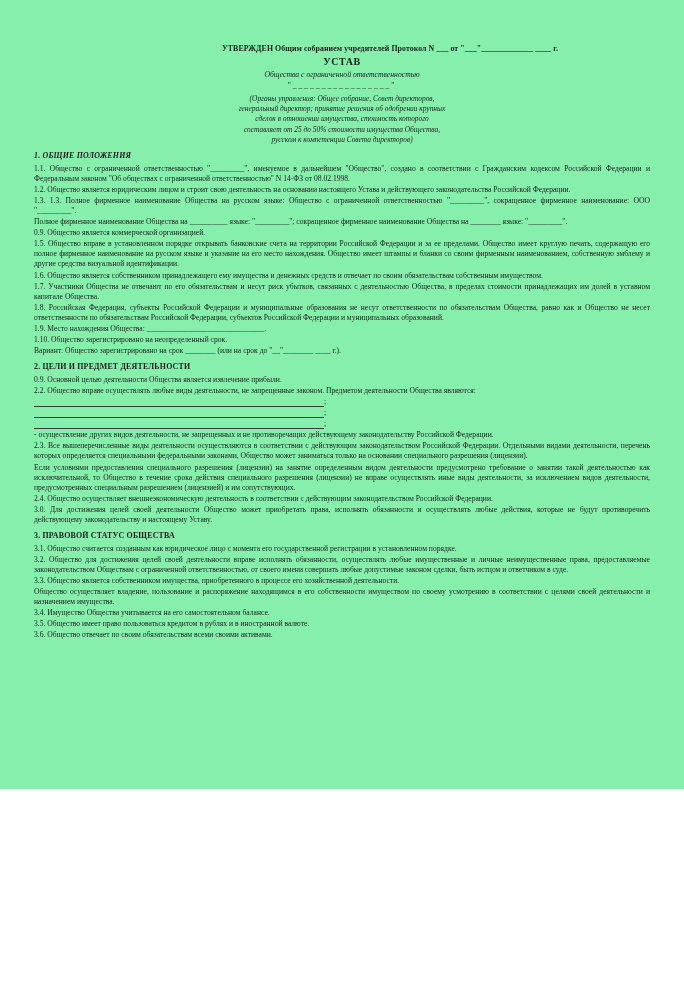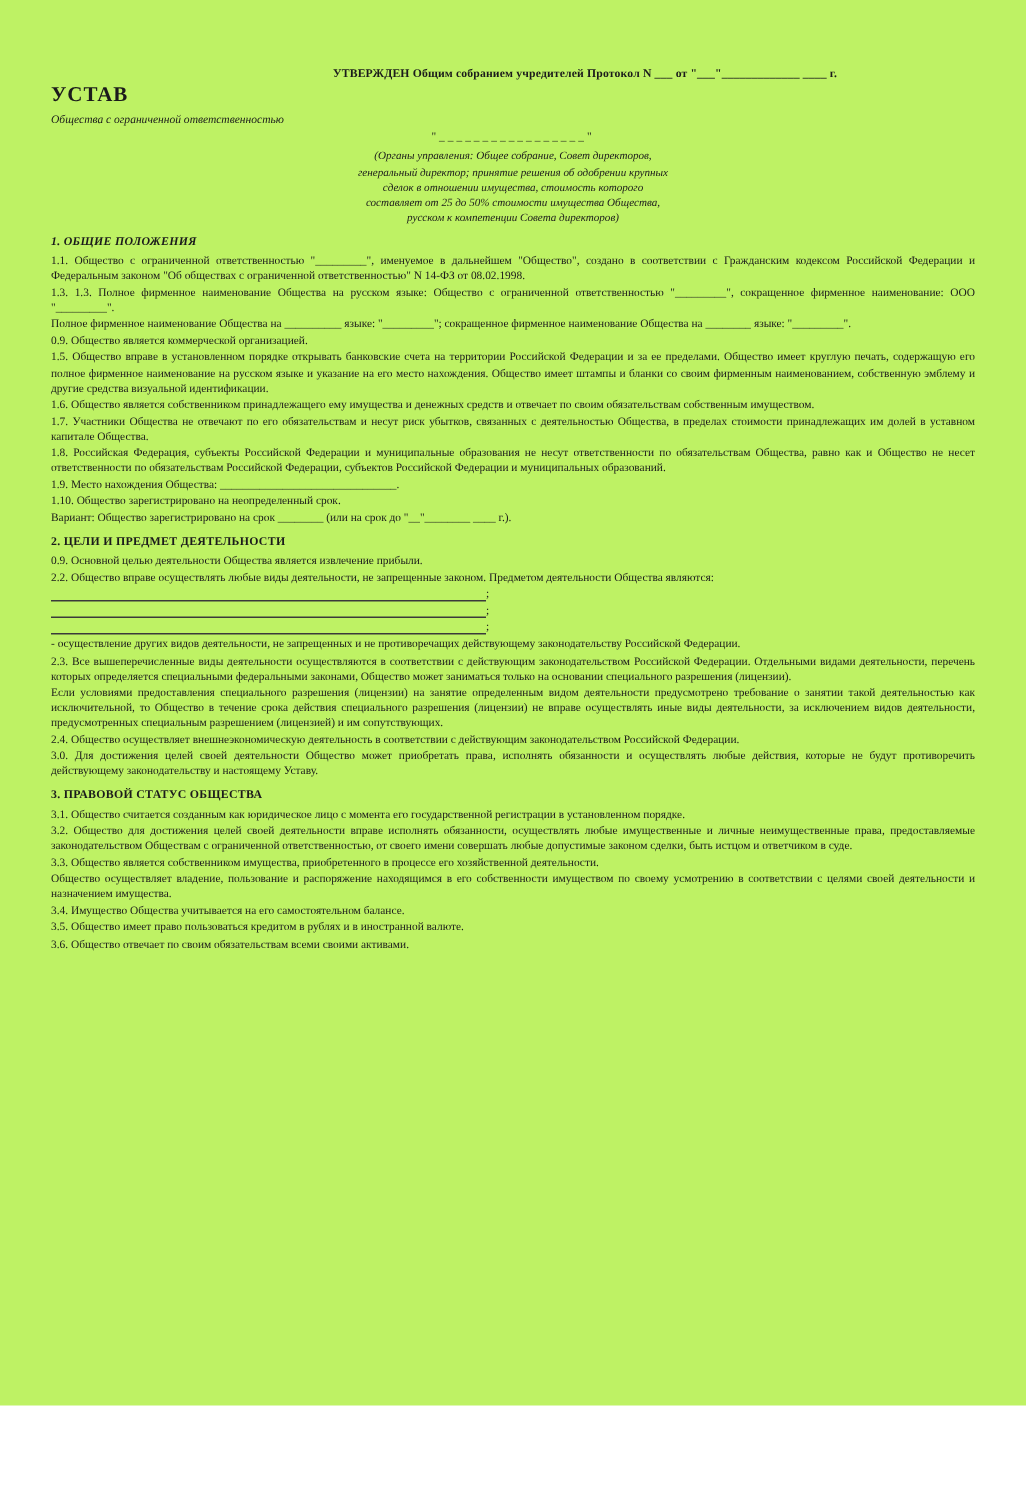--- a/index.html
+++ b/index.html
@@ -10,47 +10,47 @@
   body {
     width: 684px;
     height: 1000px;
     font-family: "Liberation Serif", serif;
     color: #1b1b1b;
     overflow: hidden;
   }
   .page {
     position: relative;
     width: 684px;
-    height: 937px;
+    height: 789px;
     box-sizing: border-box;
     padding: 44px 34px 32px 34px;
-    background: #bef264;
+    background: #86efac;
   }
   .doc {
     font-size: 7.6px;
     line-height: 1.33;
     text-align: justify;
   }
   .hdr-approved {
     margin: 0 0 1px 0;
     padding-left: 188px;
     font-size: 7.8px;
     font-weight: bold;
     text-align: left;
     letter-spacing: 0.1px;
   }
   .title-main {
-    text-align: left;
-    font-size: 14px;
+    text-align: center;
+    font-size: 10px;
     font-weight: bold;
     letter-spacing: 0.6px;
     margin: 1px 0 0 0;
   }
   .title-sub {
-    text-align: left;
+    text-align: center;
     font-size: 7.7px;
     font-style: italic;
     margin: 1px 0 0 0;
   }
   .quote-mark {
     text-align: center;
     font-size: 7.6px;
     margin: 1px 0 0 0;
     letter-spacing: 2px;
   }
@@ -100,20 +100,21 @@
     <div class="note-block">
       <div>(Органы управления: Общее собрание, Совет директоров,</div>
       <div>генеральный директор; принятие решения об одобрении крупных</div>
       <div>сделок в отношении имущества, стоимость которого</div>
       <div>составляет от 25 до 50% стоимости имущества Общества,</div>
       <div>русском к компетенции Совета директоров)</div>
     </div>
 
     <div class="section-head">1. ОБЩИЕ ПОЛОЖЕНИЯ</div>
     <p class="para">1.1. Общество с ограниченной ответственностью "_________", именуемое в дальнейшем "Общество", создано в соответствии с Гражданским кодексом Российской Федерации и Федеральным законом "Об обществах с ограниченной ответственностью" N 14-ФЗ от 08.02.1998.</p>
+    <p class="para">1.2. Общество является юридическим лицом и строит свою деятельность на основании настоящего Устава и действующего законодательства Российской Федерации.</p>
     <p class="para">1.3.  1.3. Полное фирменное наименование Общества на русском языке: Общество с ограниченной ответственностью "_________", сокращенное фирменное наименование: ООО "_________".</p>
     <p class="para">Полное фирменное наименование Общества на __________ языке: "_________"; сокращенное фирменное наименование Общества на ________ языке: "_________".</p>
     <p class="para">0.9. Общество является коммерческой организацией.</p>
     <p class="para">1.5. Общество вправе в установленном порядке открывать банковские счета на территории Российской Федерации и за ее пределами. Общество имеет круглую печать, содержащую его полное фирменное наименование на русском языке и указание на его место нахождения. Общество имеет штампы и бланки со своим фирменным наименованием, собственную эмблему и другие средства визуальной идентификации.</p>
     <p class="para">1.6. Общество является собственником принадлежащего ему имущества и денежных средств и отвечает по своим обязательствам собственным имуществом.</p>
     <p class="para">1.7. Участники Общества не отвечают по его обязательствам и несут риск убытков, связанных с деятельностью Общества, в пределах стоимости принадлежащих им долей в уставном капитале Общества.</p>
     <p class="para">1.8. Российская Федерация, субъекты Российской Федерации и муниципальные образования не несут ответственности по обязательствам Общества, равно как и Общество не несет ответственности по обязательствам Российской Федерации, субъектов Российской Федерации и муниципальных образований.</p>
     <p class="para">1.9. Место нахождения Общества: _______________________________.</p>
     <p class="para">1.10. Общество зарегистрировано на неопределенный срок.</p>
     <p class="para">Вариант: Общество зарегистрировано на срок ________ (или на срок до "__"________ ____ г.).</p>

